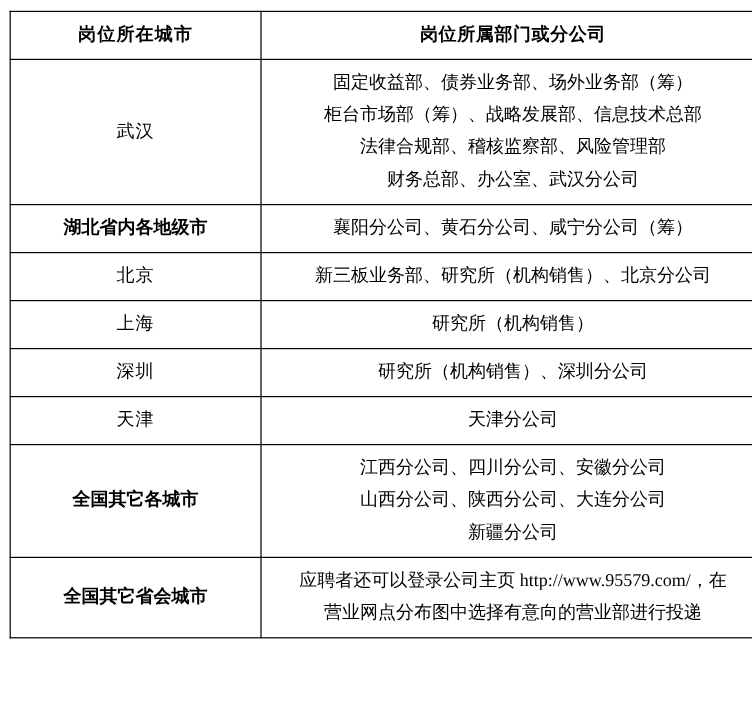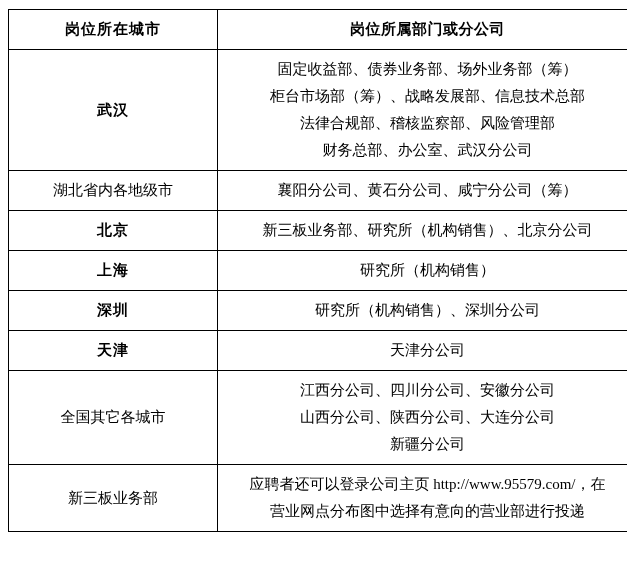--- a/index.html
+++ b/index.html
@@ -38,26 +38,26 @@
     width: 200px;
   }
   td.col-dept {
     width: 411px;
   }
   .hdr td {
     font-weight: bold;
     letter-spacing: 0.5px;
   }
   .city-label {
-    font-weight: bold;
+    font-weight: normal;
     letter-spacing: 1px;
     display: block;
   }
   .city-label.thin {
-    font-weight: normal;
+    font-weight: bold;
     letter-spacing: 0px;
   }
   .dept-lines {
     display: block;
   }
   .dept-lines .line {
     display: block;
     white-space: nowrap;
   }
   .url {
@@ -159,21 +159,21 @@
           <span class="dept-lines">
             <span class="line">江西分公司、四川分公司、安徽分公司</span>
             <span class="line">山西分公司、陕西分公司、大连分公司</span>
             <span class="line">新疆分公司</span>
           </span>
         </td>
       </tr>
 
       <tr>
         <td class="col-city">
-          <span class="city-label thin">新三板业务部</span>
+          <span class="city-label thin">全国其它省会城市</span>
         </td>
         <td class="col-dept">
           <span class="dept-lines">
             <span class="line url">应聘者还可以登录公司主页 http://www.95579.com/，在</span>
             <span class="line">营业网点分布图中选择有意向的营业部进行投递</span>
           </span>
         </td>
       </tr>
     </tbody>
   </table>

